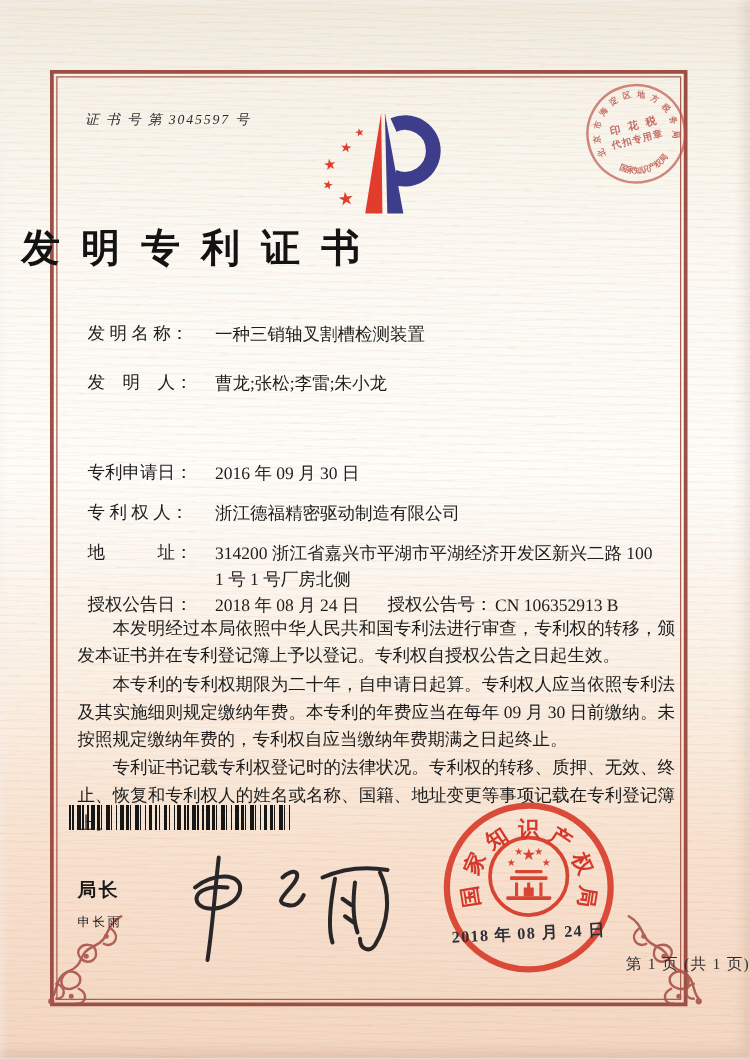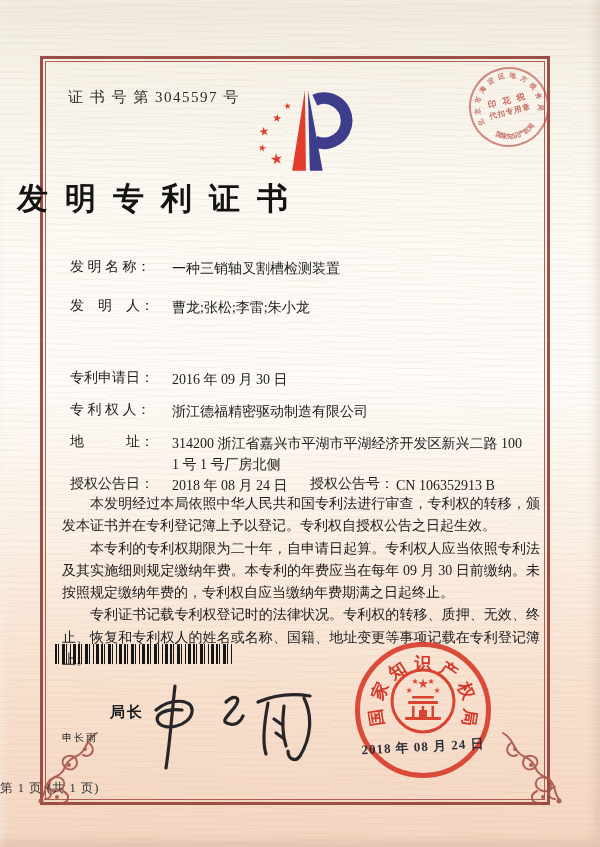--- a/index.html
+++ b/index.html
@@ -12,57 +12,57 @@
   .sheet::before{content:'';position:absolute;inset:0;pointer-events:none;
     background:
       repeating-linear-gradient(2deg, rgba(205,110,85,.05) 0 1px, rgba(0,0,0,0) 1px 6px),
       repeating-linear-gradient(-1.6deg, rgba(205,110,85,.045) 0 1px, rgba(0,0,0,0) 1px 7px);
   }
   .frame{position:absolute;left:40px;top:56px;right:50px;bottom:42px;border:3px solid #9c4f44;}
   .frame::after{content:'';position:absolute;inset:2px;border:1px solid #aa5d50;}
   .corner{position:absolute;width:80px;height:82px;opacity:.9;}
   .corner-left{left:33px;top:725px;}
   .corner-right{left:487px;top:725px;transform:scaleX(-1);}
-  .cert-no{position:absolute;left:68px;top:88px;font-size:15px;letter-spacing:1.5px;color:#2b2b2b;white-space:nowrap;}
+  .cert-no{position:absolute;left:68px;top:88px;font-size:11px;letter-spacing:1.5px;color:#2b2b2b;white-space:nowrap;font-style:italic;}
   .logo{position:absolute;left:243px;top:84px;width:118px;height:94px;}
   .title{position:absolute;left:0;top:178px;width:100%;margin:0;text-align:left;
     font-size:31px;font-weight:bold;letter-spacing:17px;text-indent:17px;color:#131313;}
   .frow{position:absolute;left:70px;width:470px;font-size:14px;color:#1d1d1d;}
   .flabel{display:inline-block;width:102px;vertical-align:top;white-space:pre;}
   .fvalue{display:inline-block;vertical-align:top;white-space:pre-line;line-height:21px;max-width:360px;}
   .fpair2{position:absolute;left:232px;top:0;white-space:nowrap;}
   .fpair2 .flabel{width:auto;margin-right:2px;margin-left:8px;}
   .body-text{position:absolute;left:62px;top:493px;width:478px;font-size:14px;line-height:22.3px;color:#1c1c1c;text-align:justify;}
   .body-text p{margin:0;text-indent:2em;}
   .barcode{position:absolute;left:55px;top:644px;width:178px;height:20px;
     background:repeating-linear-gradient(90deg,
       #161616 0 2px, rgba(0,0,0,0) 2px 3px,
       #161616 3px 4px, rgba(0,0,0,0) 4px 7px,
       #161616 7px 10px, rgba(0,0,0,0) 10px 11px,
       #161616 11px 12px, rgba(0,0,0,0) 12px 15px,
       #161616 15px 16px, rgba(0,0,0,0) 16px 18px,
       #161616 18px 21px, rgba(0,0,0,0) 21px 23px);
   }
-  .signer-title{position:absolute;left:62px;top:703px;font-family:"Liberation Sans","DejaVu Sans",sans-serif;font-size:15px;font-weight:600;color:#1a1a1a;letter-spacing:2px;margin-left:48px;}
+  .signer-title{position:absolute;left:62px;top:703px;font-family:"Liberation Sans","DejaVu Sans",sans-serif;font-size:15px;font-weight:600;color:#1a1a1a;letter-spacing:2px;}
   .signer-name{position:absolute;left:62px;top:731px;font-family:"Liberation Sans","DejaVu Sans",sans-serif;font-size:10px;font-weight:400;color:#1a1a1a;letter-spacing:2px;}
   .signature{position:absolute;left:142px;top:672px;width:185px;height:108px;}
   .seal{position:absolute;left:343px;top:630px;width:160px;height:160px;}
   .seal-circle{position:absolute;inset:12px;border:5px solid rgba(214,54,36,.88);border-radius:50%;}
   .seal-ring{position:absolute;inset:0;font-size:17px;font-weight:700;color:#d4382a;}
   .seal-emblem{position:absolute;left:45px;top:36px;width:70px;height:70px;opacity:.92;}
   .seal-date{position:absolute;left:0;top:108px;width:100%;text-align:center;
     font-size:13px;font-weight:bold;color:#2e2e38;letter-spacing:1px;transform:rotate(-3deg);white-space:nowrap;}
   .stamp{position:absolute;left:466px;top:64px;width:86px;height:86px;transform:rotate(-14deg);opacity:.8;}
   .stamp-circle{position:absolute;inset:3px;border:2px solid rgba(186,74,64,.8);border-radius:50%;}
   .stamp-ring{position:absolute;inset:0;color:rgba(178,60,50,.9);font-weight:600;}
   .stamp-top{font-size:6.5px;}
   .stamp-bottom{font-size:6.5px;}
   .stamp-c1{position:absolute;left:0;top:31px;width:100%;text-align:center;font-size:8.5px;font-weight:700;color:rgba(178,60,50,.92);letter-spacing:2px;}
   .stamp-c2{position:absolute;left:0;top:43px;width:100%;text-align:center;font-size:7.5px;font-weight:700;color:rgba(178,60,50,.92);letter-spacing:1px;}
-  .footer{position:absolute;left:0;top:780px;width:100%;text-align:left;font-size:12.5px;color:#2f2f2f;letter-spacing:1px;}
+  .footer{position:absolute;left:0;top:763px;width:100%;text-align:right;font-size:12.5px;color:#2f2f2f;letter-spacing:1px;}
 </style>
 </head>
 <body>
 
 <div class="sheet">
 
   <div class="frame"></div>
 
   <svg class="corner corner-left" viewBox="0 0 80 82">
     <g stroke="#a9544a" fill="none" stroke-width="2" stroke-linecap="round">

